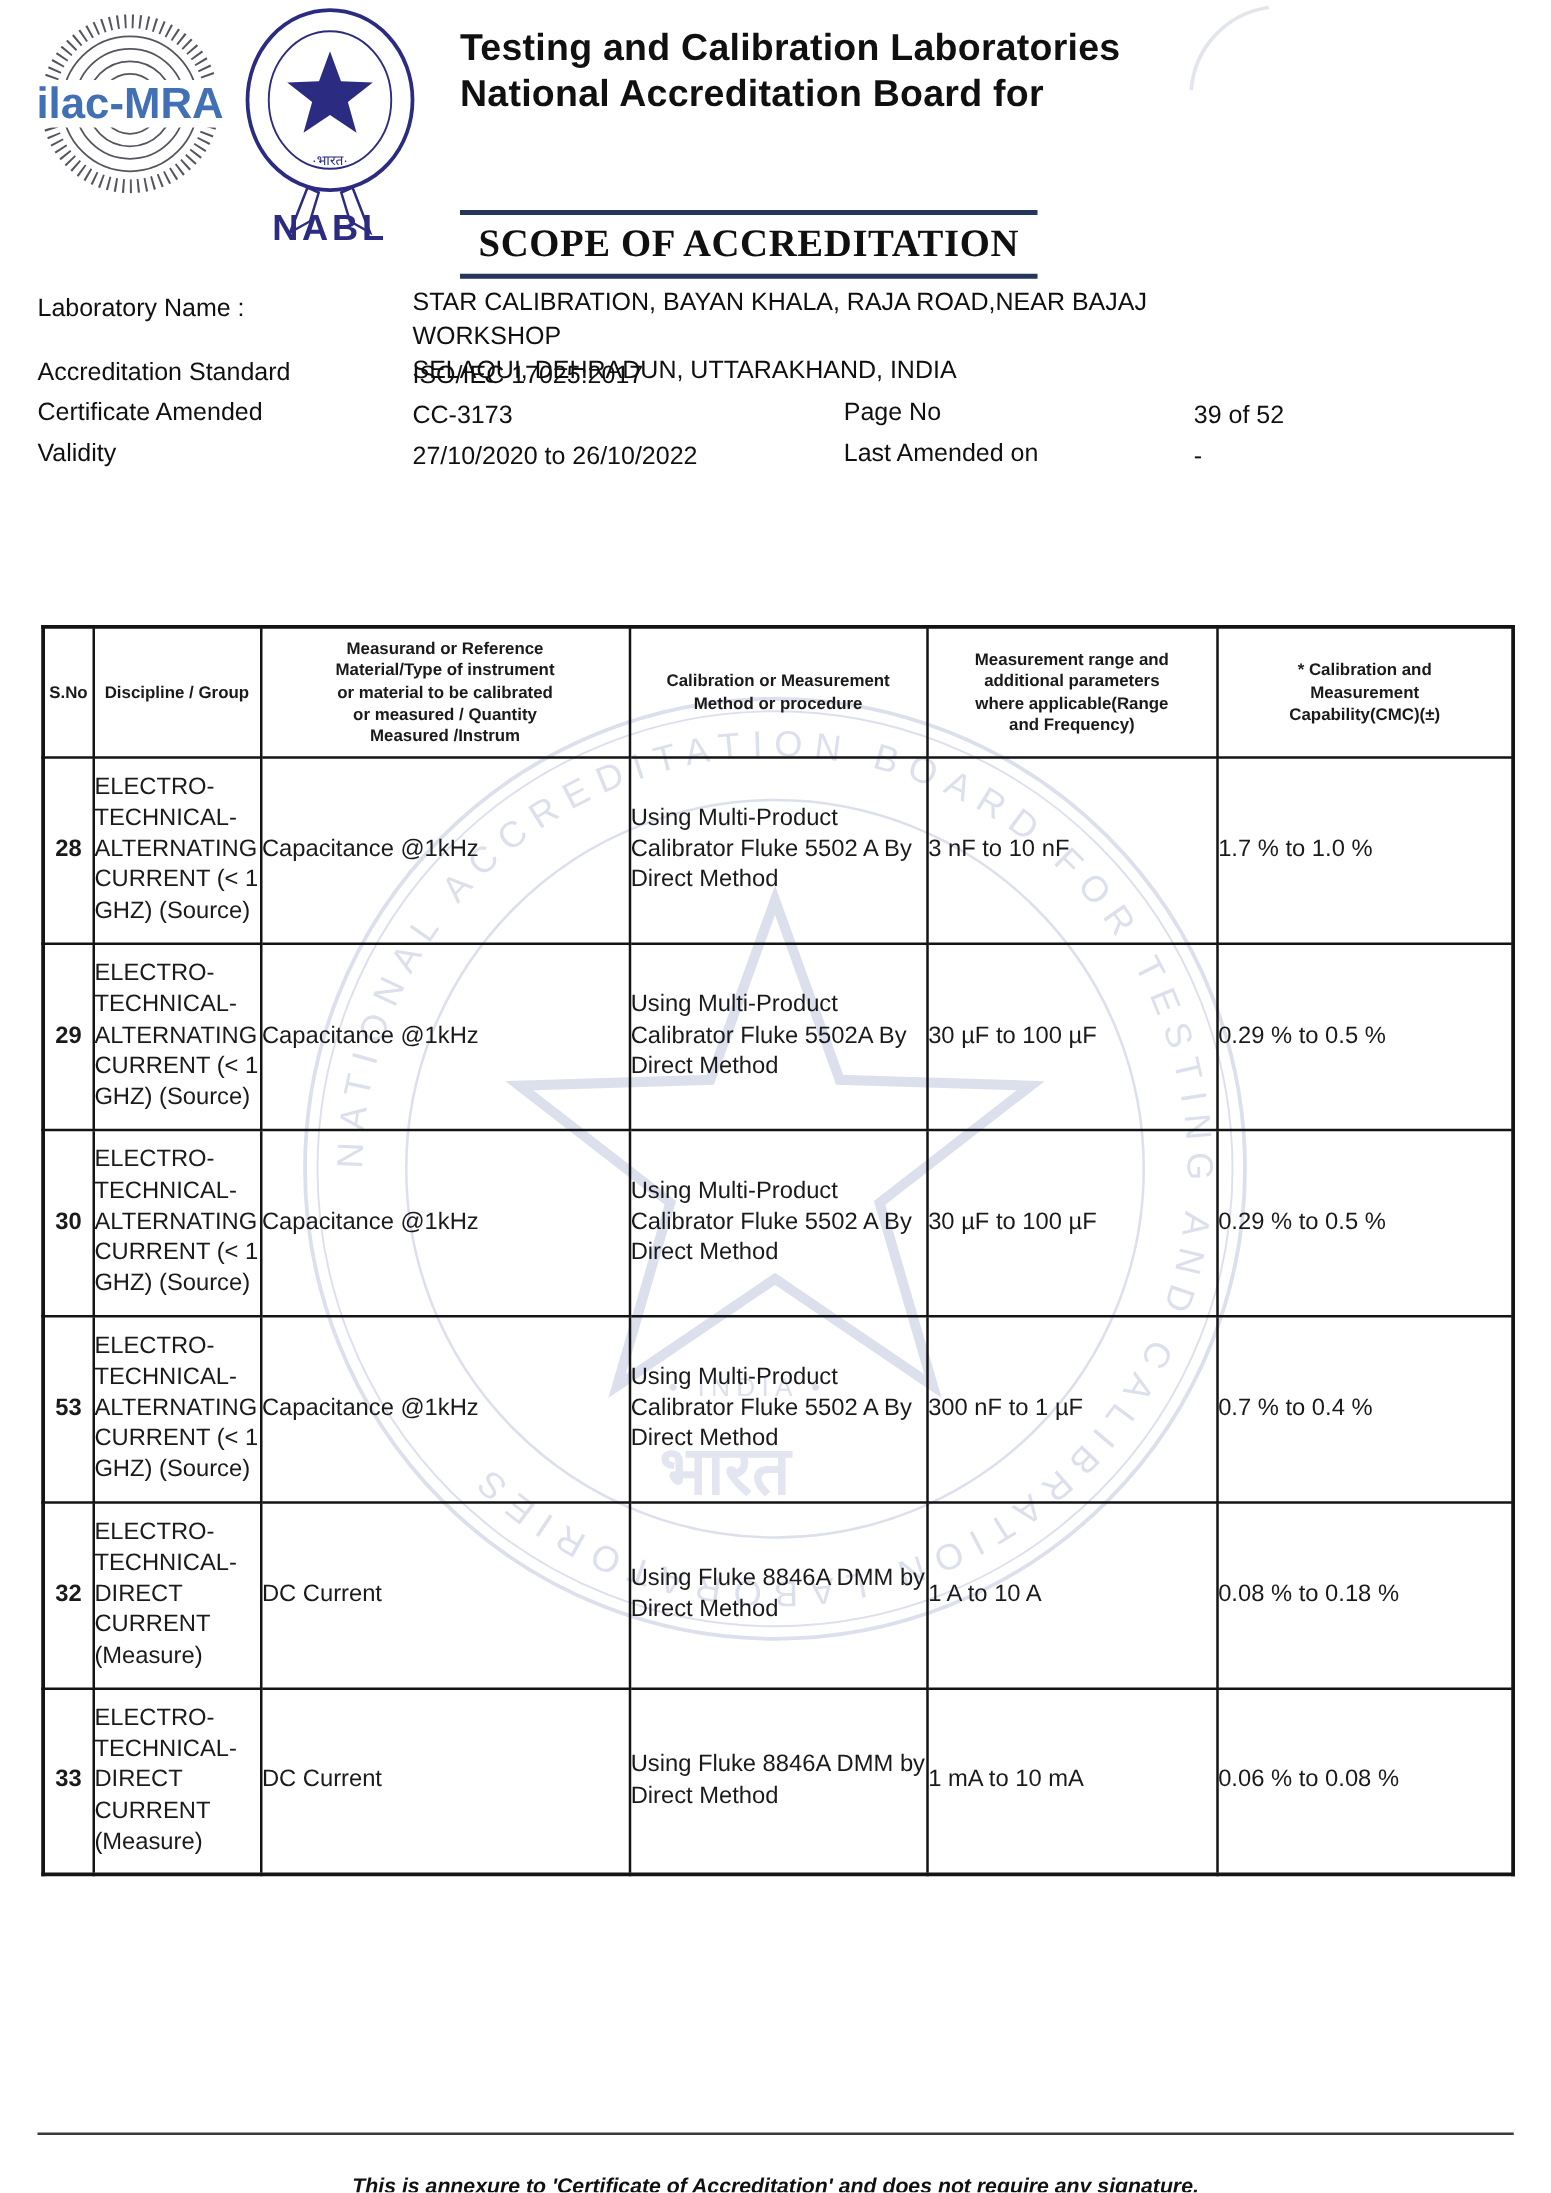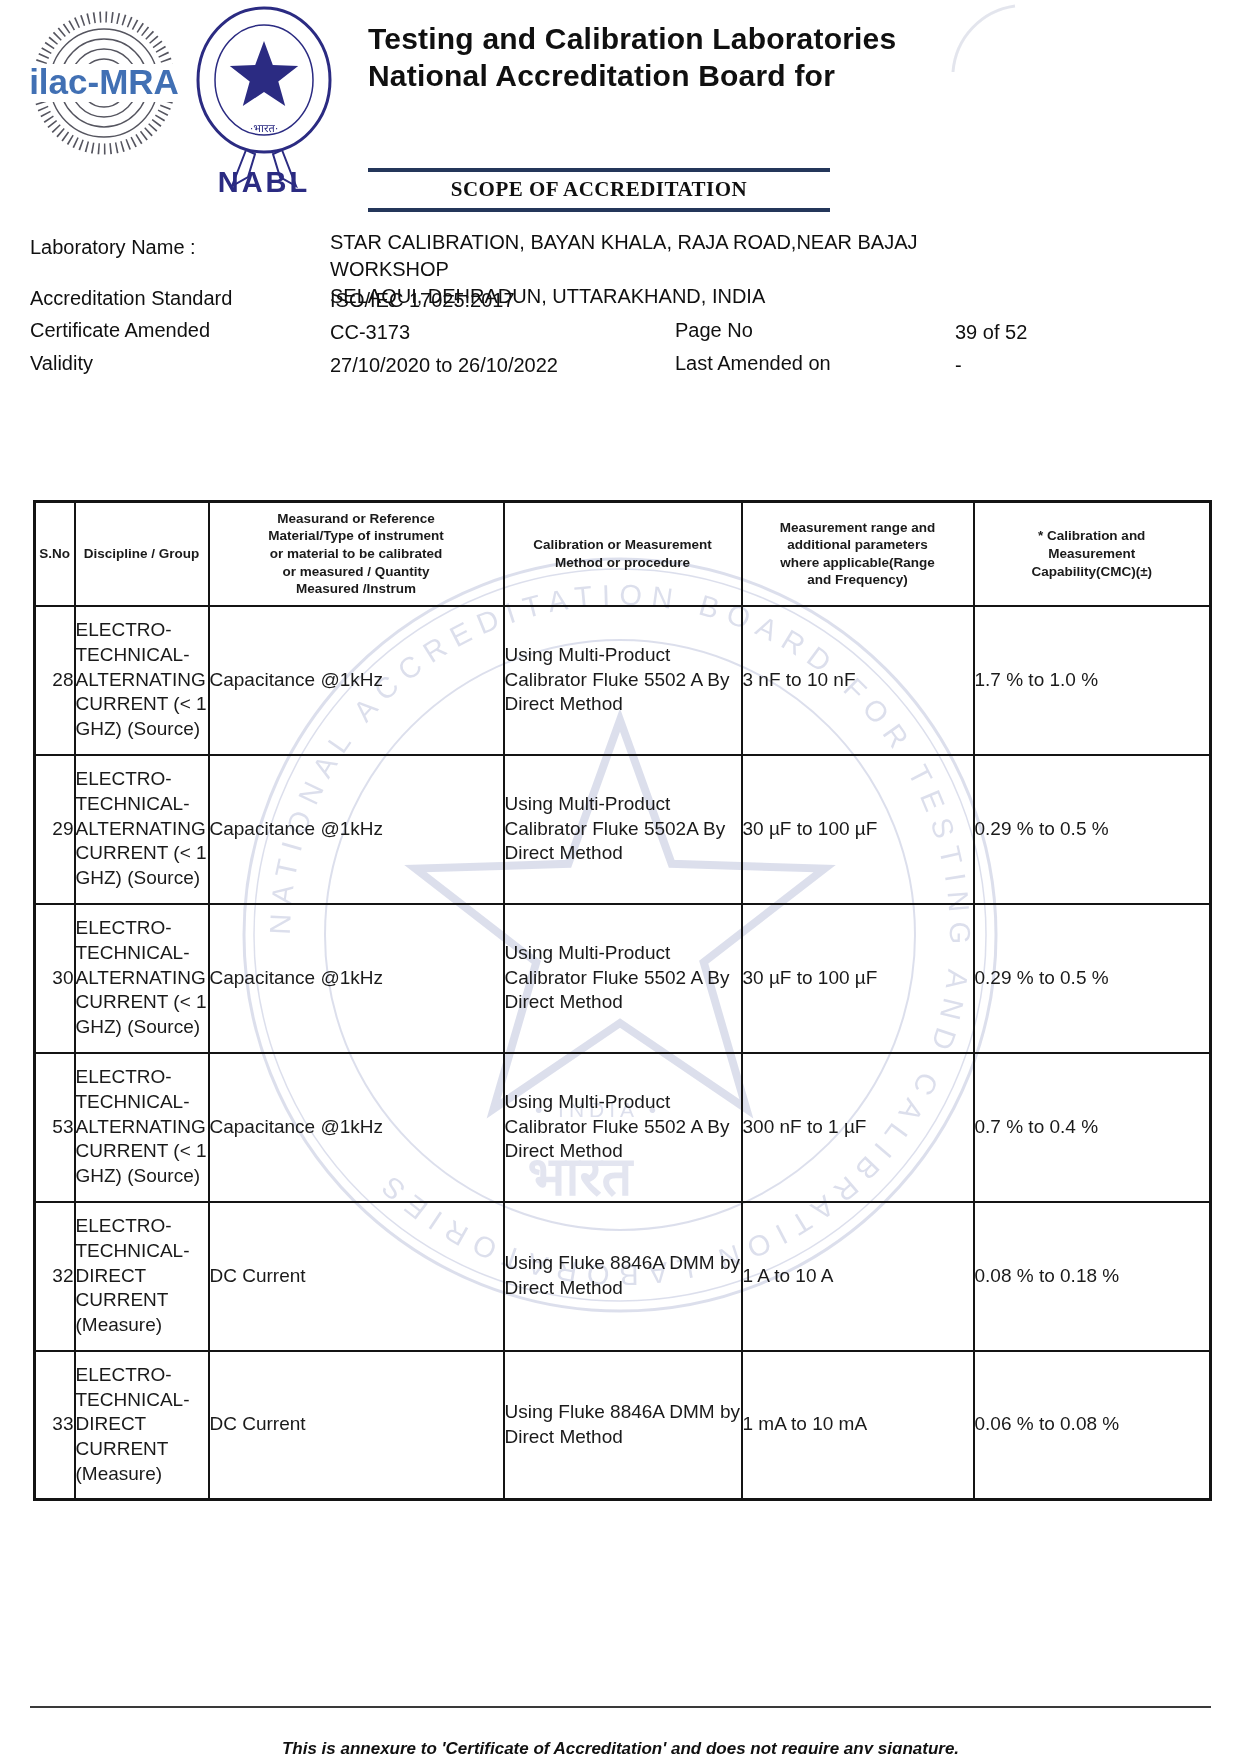--- a/index.html
+++ b/index.html
@@ -11,21 +11,21 @@
   .ilac-logo{position:absolute;left:28px;top:6px;}
   .nabl-logo{position:absolute;left:188px;top:4px;}
   .org-title{
     position:absolute;left:368px;top:20px;
     font-size:30px;font-weight:bold;line-height:37px;color:#101010;letter-spacing:0.2px;
   }
   .scope-box{
     position:absolute;left:368px;top:168px;width:462px;
     border-top:4px solid #24365a;border-bottom:4px solid #24365a;
     padding:5px 0 6px 0;text-align:center;
-    font-family:"Liberation Serif", serif;font-size:21px;font-weight:bold;
+    font-family:"Liberation Serif", serif;font-size:31px;font-weight:bold;
     letter-spacing:0.5px;color:#101010;
   }
   
   .lbl{position:absolute;font-size:20px;font-weight:normal;color:#101010;white-space:nowrap;}
   .val{position:absolute;font-size:20px;color:#101010;white-space:pre-line;line-height:27px;}
   
   table.scope{
     position:absolute;left:33px;top:500px;width:1176px;
     border-collapse:collapse;table-layout:fixed;
     border:3px solid #141414;background:transparent;
@@ -33,21 +33,21 @@
   table.scope th,table.scope td{border:2px solid #141414;background:transparent;}
   table.scope th{
     font-size:13.5px;font-weight:bold;text-align:center;vertical-align:middle;
     white-space:pre-line;line-height:1.3;padding:2px 3px;color:#1a1a1a;
   }
   table.scope td{
     font-size:19px;vertical-align:middle;padding:2px 0;line-height:1.3;color:#1a1a1a;
   }
   table.scope thead tr{height:104px;}
   table.scope tbody tr{height:149px;}
-  td.c-sno{text-align:right;padding:0;}
+  td.c-sno{text-align:center;padding:0;font-weight:bold;}
   
   .wm{position:absolute;left:230px;top:545px;opacity:0.30;pointer-events:none;}
   .corner-arc{position:absolute;left:945px;top:0;opacity:0.5;pointer-events:none;}
   
   .footer-rule{position:absolute;left:30px;top:1706px;width:1181px;border-top:2px solid #3a3a3a;}
   .footer-note{
     position:absolute;left:0;top:1722px;width:1241px;text-align:center;
     font-size:17px;font-weight:bold;font-style:italic;color:#101010;margin-top:17px;
   }
 </style>

